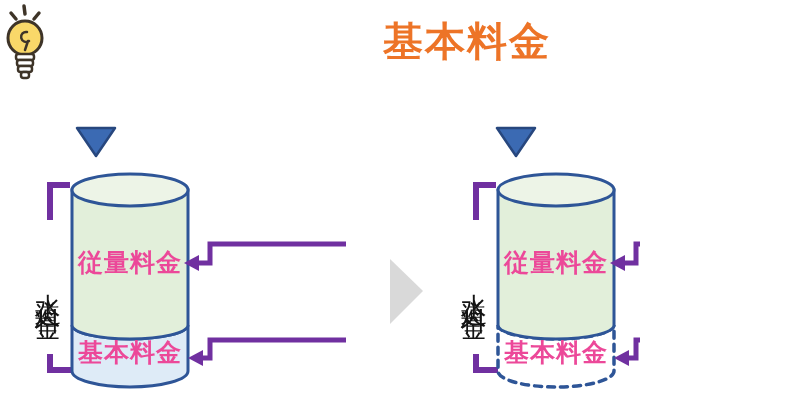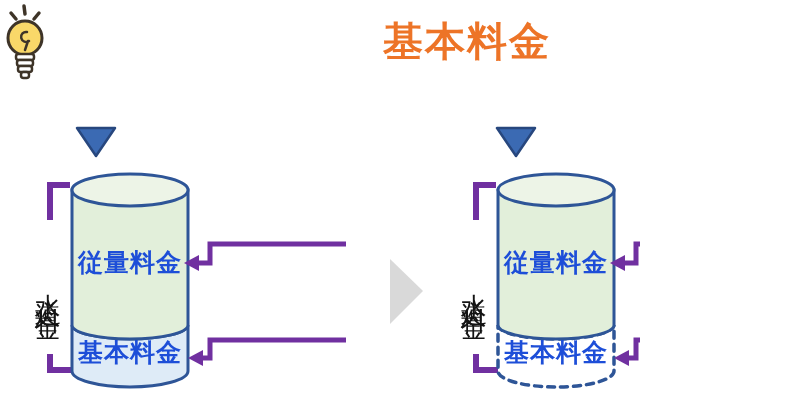--- a/index.html
+++ b/index.html
@@ -8,21 +8,21 @@
     font-family:"DejaVu Sans","Liberation Sans",sans-serif;overflow:hidden;
   }
   .layer{position:absolute;left:0;top:0;}
   .title{
     position:absolute;left:383px;top:19px;
     font-size:40px;font-weight:bold;color:#ED7427;
     letter-spacing:2px;line-height:1.1;white-space:nowrap;
   }
   .cyl-label{
     position:absolute;width:120px;text-align:center;
-    font-size:25px;font-weight:bold;color:#1d4ed8;
+    font-size:25px;font-weight:bold;color:#ec4899;
     letter-spacing:1px;line-height:1.1;white-space:nowrap;
   }
   .v-label{
     position:absolute;width:40px;height:134px;background:#ffffff;
     writing-mode:vertical-rl;text-orientation:upright;
     font-size:26px;color:#141414;letter-spacing:7px;line-height:40px;
     display:flex;align-items:center;justify-content:center;
   }
 </style>
 </head>

